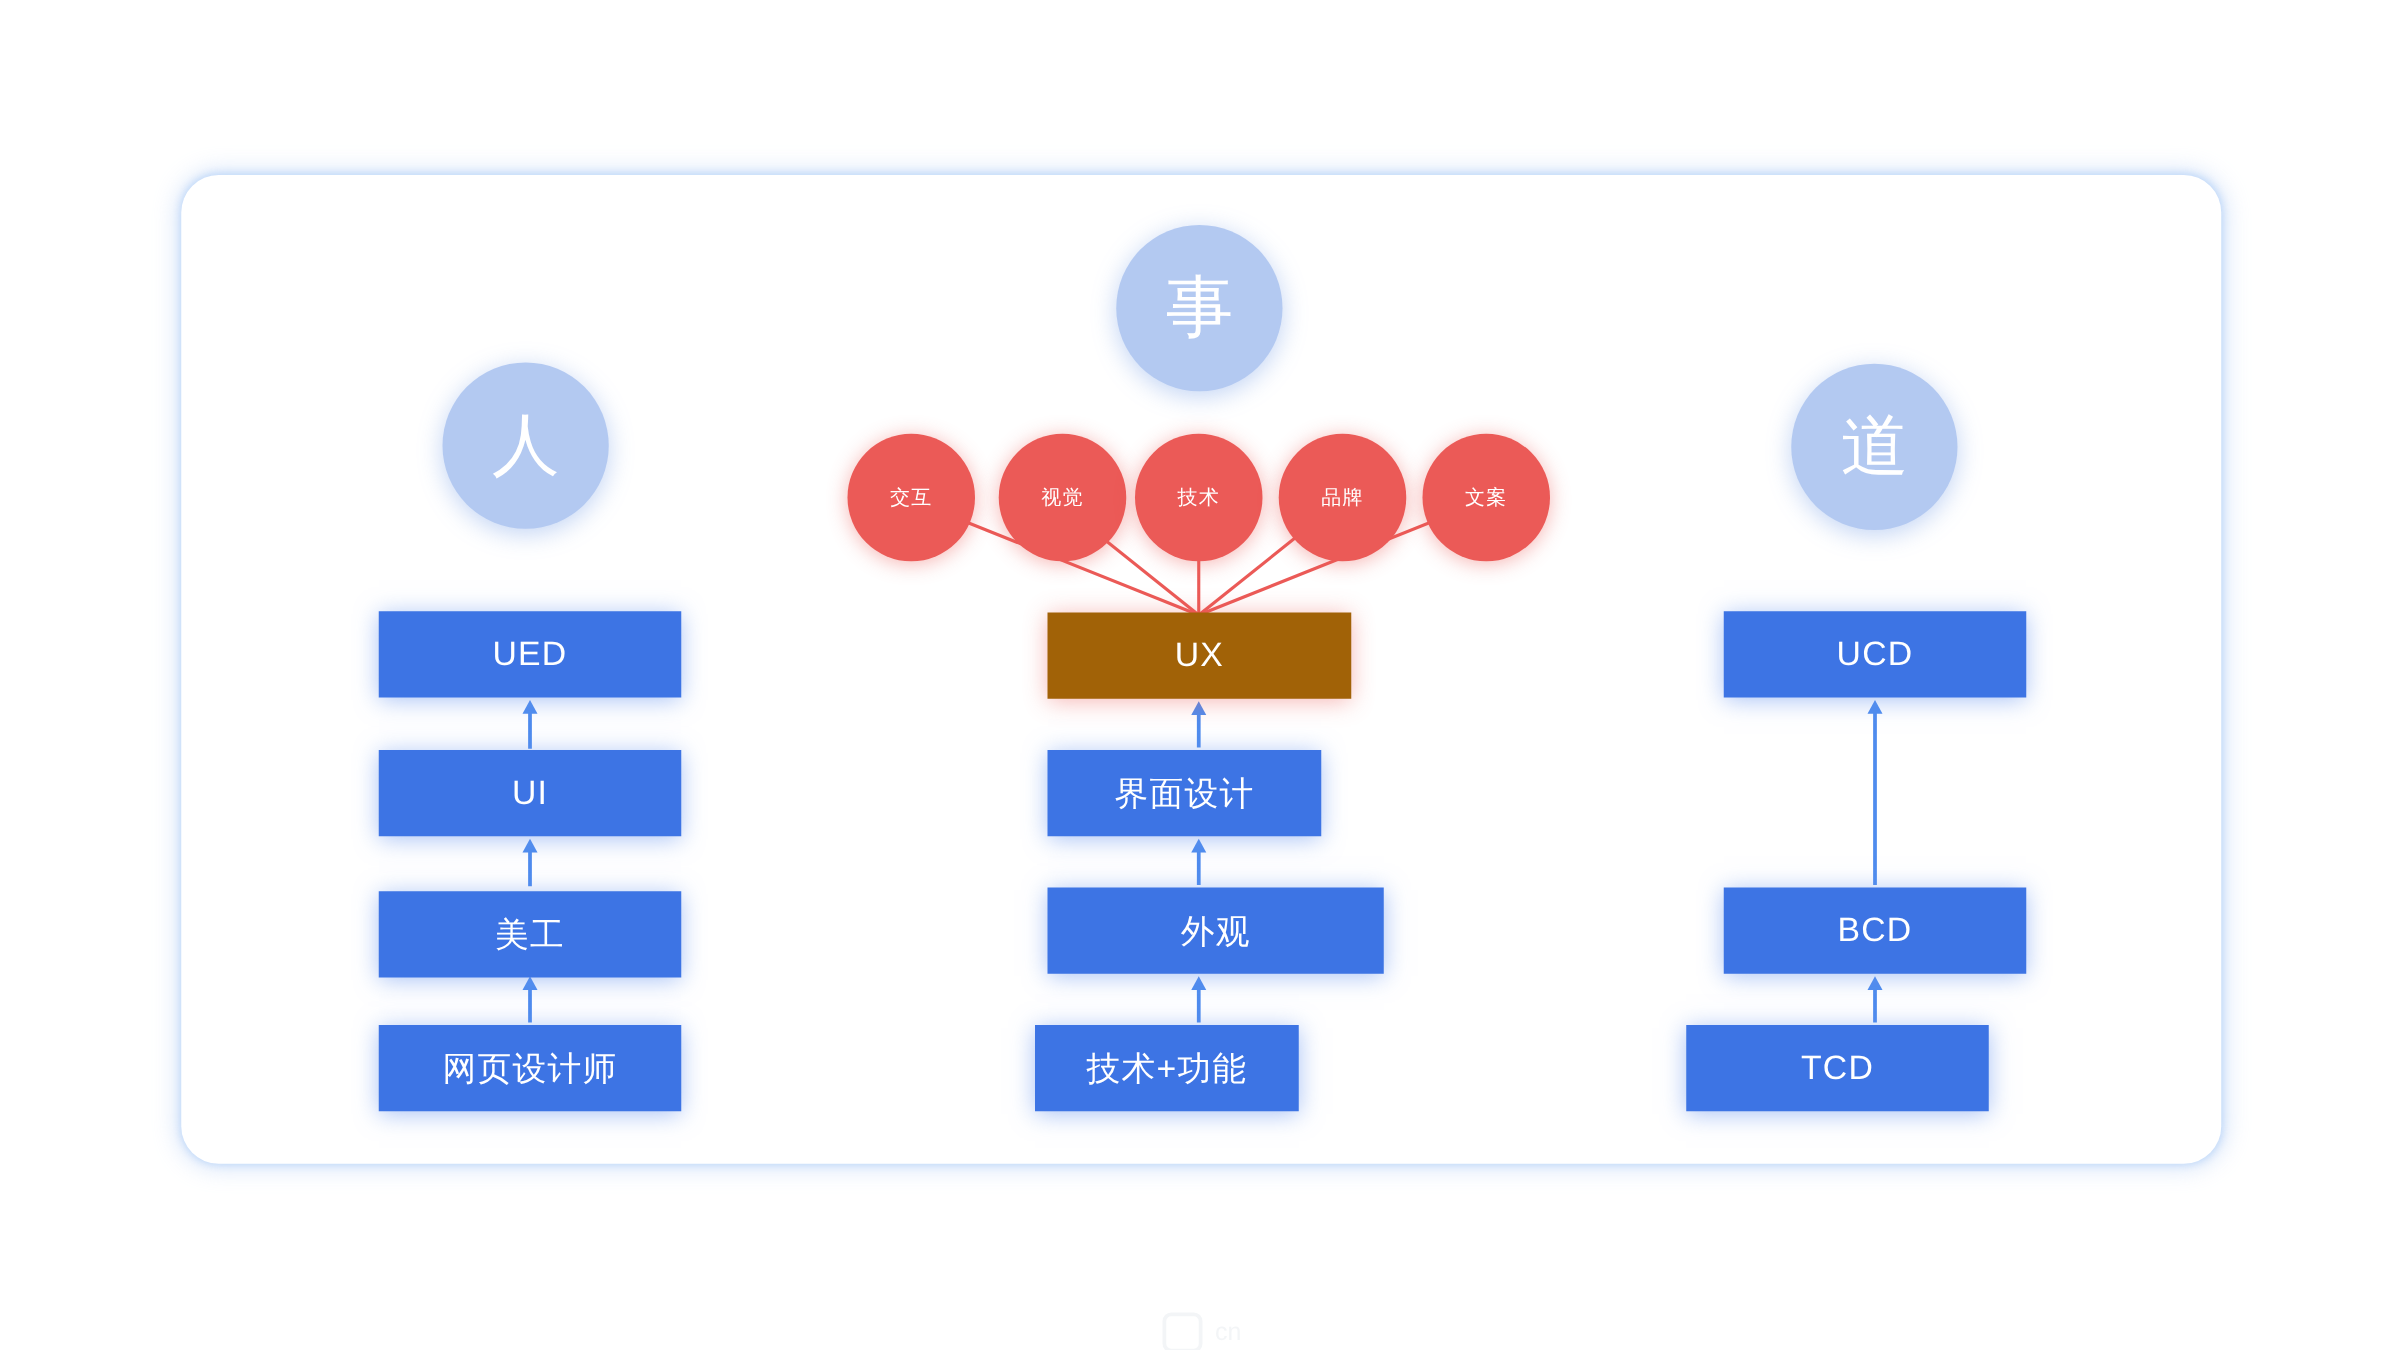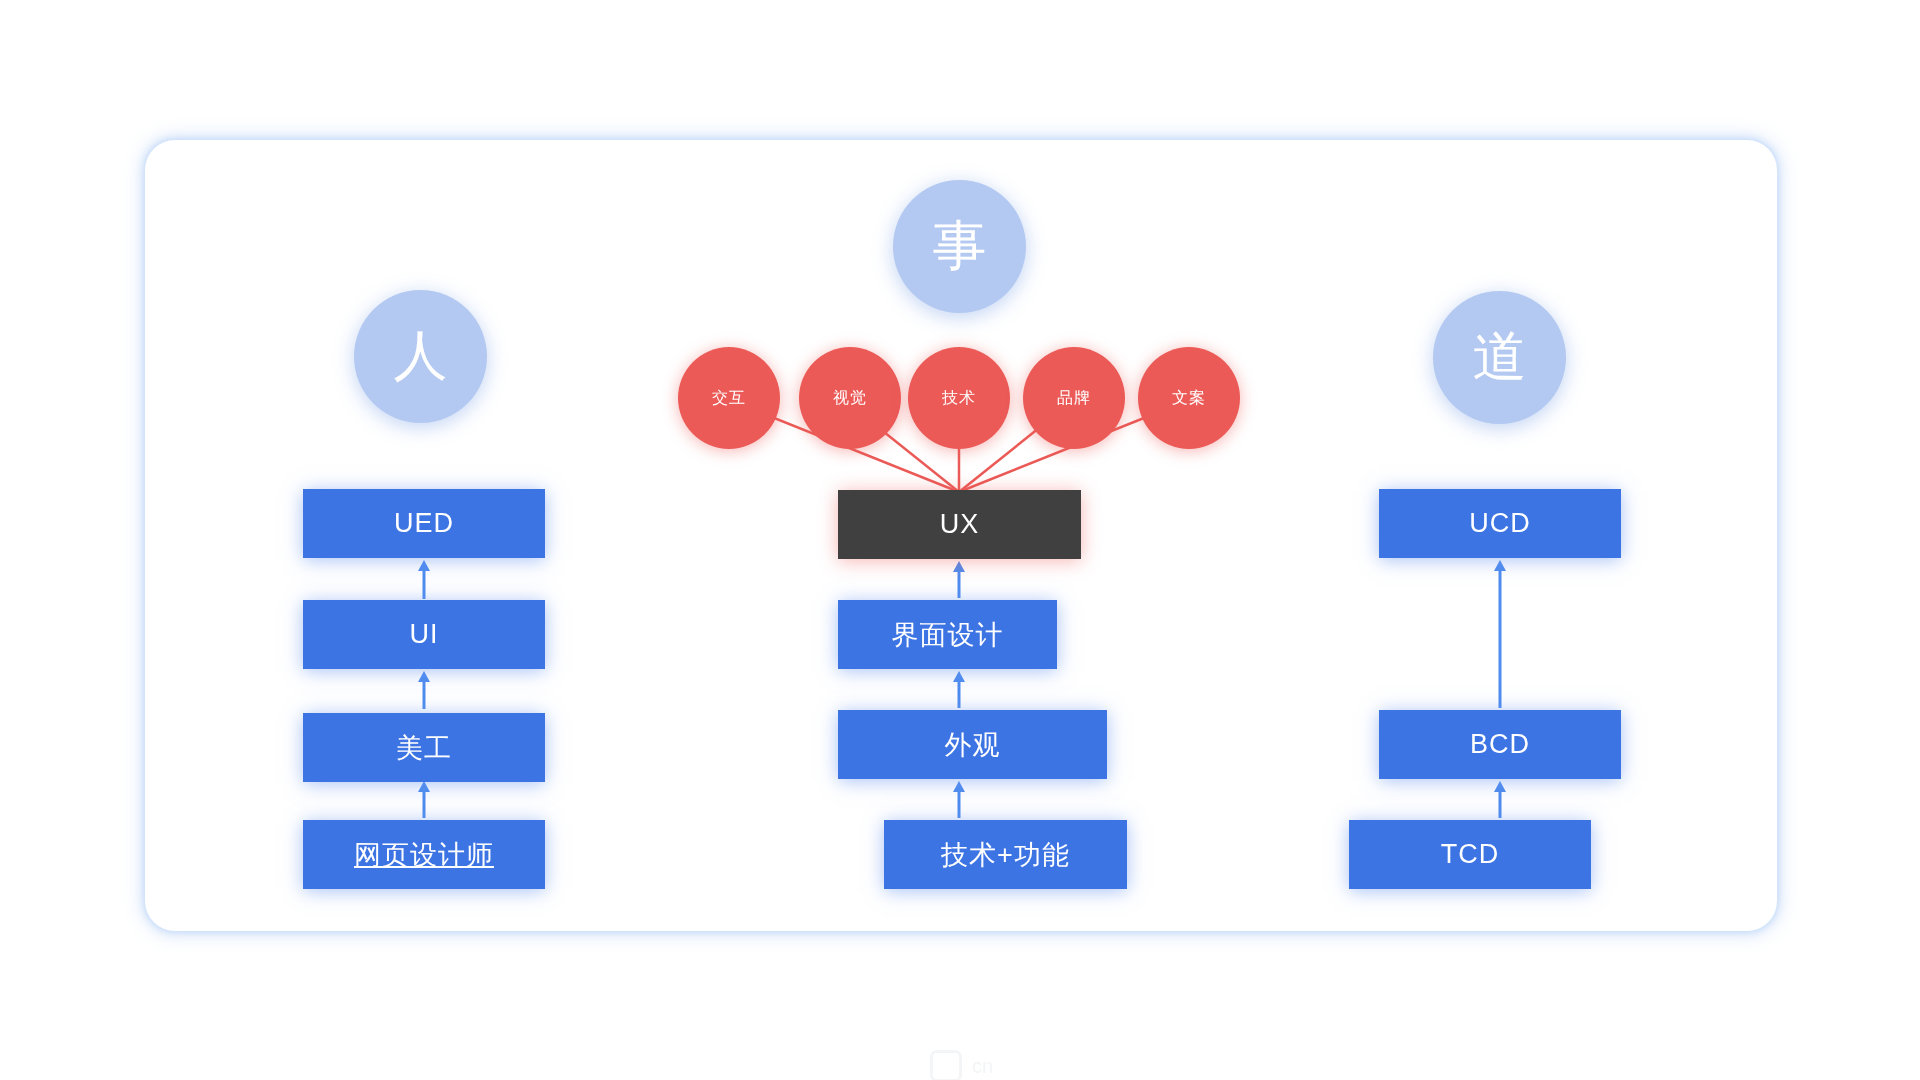--- a/index.html
+++ b/index.html
@@ -42,21 +42,21 @@
   .box {
     width: 242px; height: 69px;
     font-size: 27px; font-weight: 300; letter-spacing: 1px;
   }
   .box-blue {
     background: #3d74e4;
     box-shadow: 0 2px 18px rgba(97,144,238,0.55);
   }
   .box-red {
     width: 243px;
-    background: #404040;
+    background: #a16207;
     box-shadow: 0 2px 18px rgba(235,90,87,0.45);
   }
   .watermark {
     position: absolute;
     left: 930px; top: 1050px;
     display: flex; align-items: center; gap: 10px;
     color: #f3f5f7; z-index: 2;
   }
   .watermark .wm-icon {
     width: 26px; height: 26px;
@@ -132,34 +132,34 @@
 
   <div class="node box box-blue" style="left:303px; top:489px;">
     <span>UED</span>
   </div>
   <div class="node box box-blue" style="left:303px; top:600px;">
     <span>UI</span>
   </div>
   <div class="node box box-blue" style="left:303px; top:713px;">
     <span>美工</span>
   </div>
-  <div class="node box box-blue" style="left:303px; top:820px;text-decoration:underline;">
+  <div class="node box box-blue" style="left:303px; top:820px;">
     <span>网页设计师</span>
   </div>
 
   <div class="node box box-red" style="left:838px; top:490px;">
     <span>UX</span>
   </div>
   <div class="node box box-blue" style="left:838px; top:600px; width:219px;">
     <span>界面设计</span>
   </div>
   <div class="node box box-blue" style="left:838px; top:710px; width:269px;">
     <span>外观</span>
   </div>
-  <div class="node box box-blue" style="left:884px; top:820px; width:243px;text-align:center;">
+  <div class="node box box-blue" style="left:828px; top:820px; width:211px;text-align:center;">
     <span>技术+功能</span>
   </div>
 
   <div class="node box box-blue" style="left:1379px; top:489px;">
     <span>UCD</span>
   </div>
   <div class="node box box-blue" style="left:1379px; top:710px;">
     <span>BCD</span>
   </div>
   <div class="node box box-blue" style="left:1349px; top:820px;">

